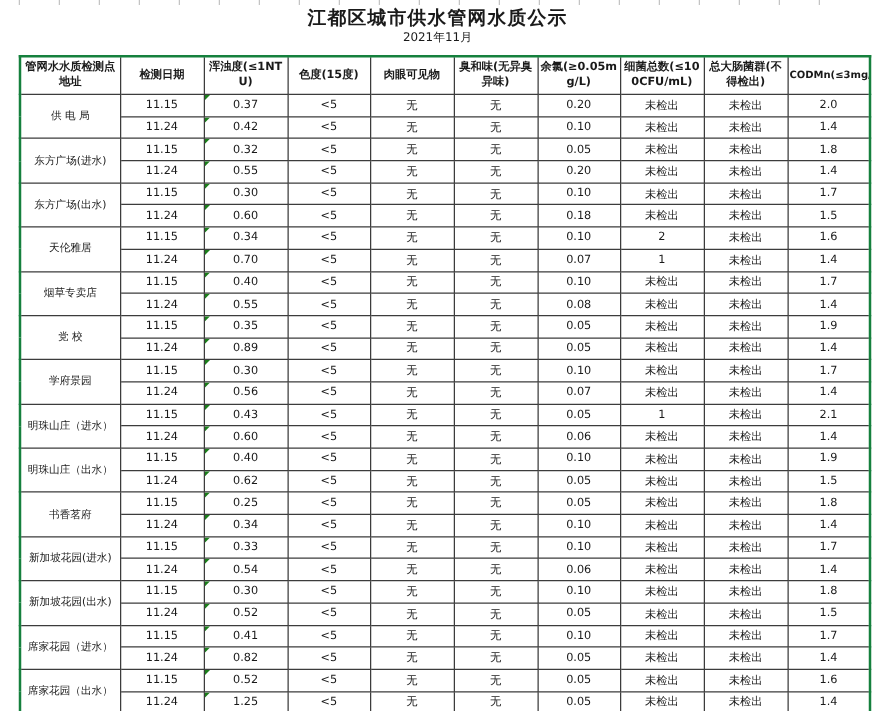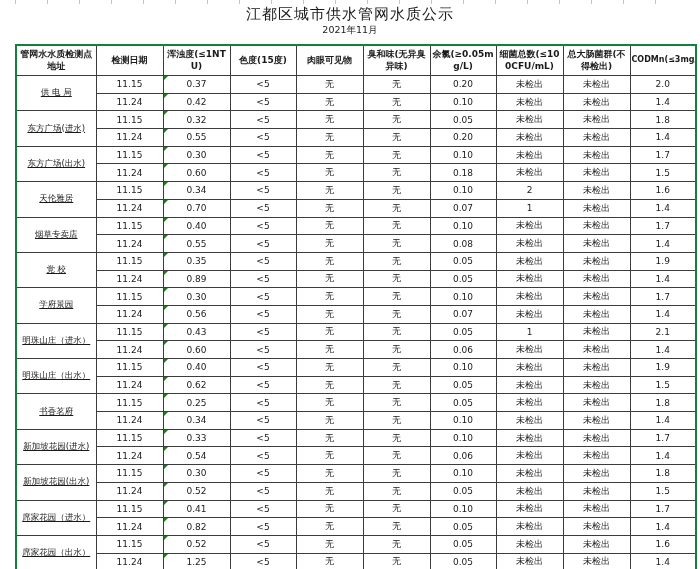--- a/index.html
+++ b/index.html
@@ -11,21 +11,21 @@
     position:relative;
     overflow:hidden;
   }
   
   .tick { position:absolute; top:0; width:1px; height:4px; background:#c4c4c4; }
 
   .title {
     text-align:center;
     margin-top:5px;
     font-size:15px;
-    font-weight:normal;
+    font-weight:bold;
     letter-spacing:1px;
   }
   .subtitle {
     text-align:center;
     font-size:9.5px;
     margin-top:0;
   }
 
   table.wq {
     position:absolute;
@@ -45,21 +45,21 @@
   .wq thead th {
     height:29px;
     font-size:9px;
     font-weight:bold;
     line-height:1.3;
     word-break:break-all;
   }
   .wq thead th.codmn-h { font-size:8px; word-break:normal; }
   .wq tbody tr { height:17.7px; }
   .wq tbody td { font-size:9px; }
-  .wq td.addr { font-size:8.5px; white-space:nowrap;text-decoration:underline; }
+  .wq td.addr { font-size:8.5px; white-space:nowrap; }
   
   .wq td.flagged { position:relative;margin-top:42px; }
   .wq td.flagged::before {
     content:"";
     position:absolute; left:0; top:0;
     border-top:4px solid #1b7e1b;
     border-right:4px solid transparent;
   }
 </style>
 </head>

